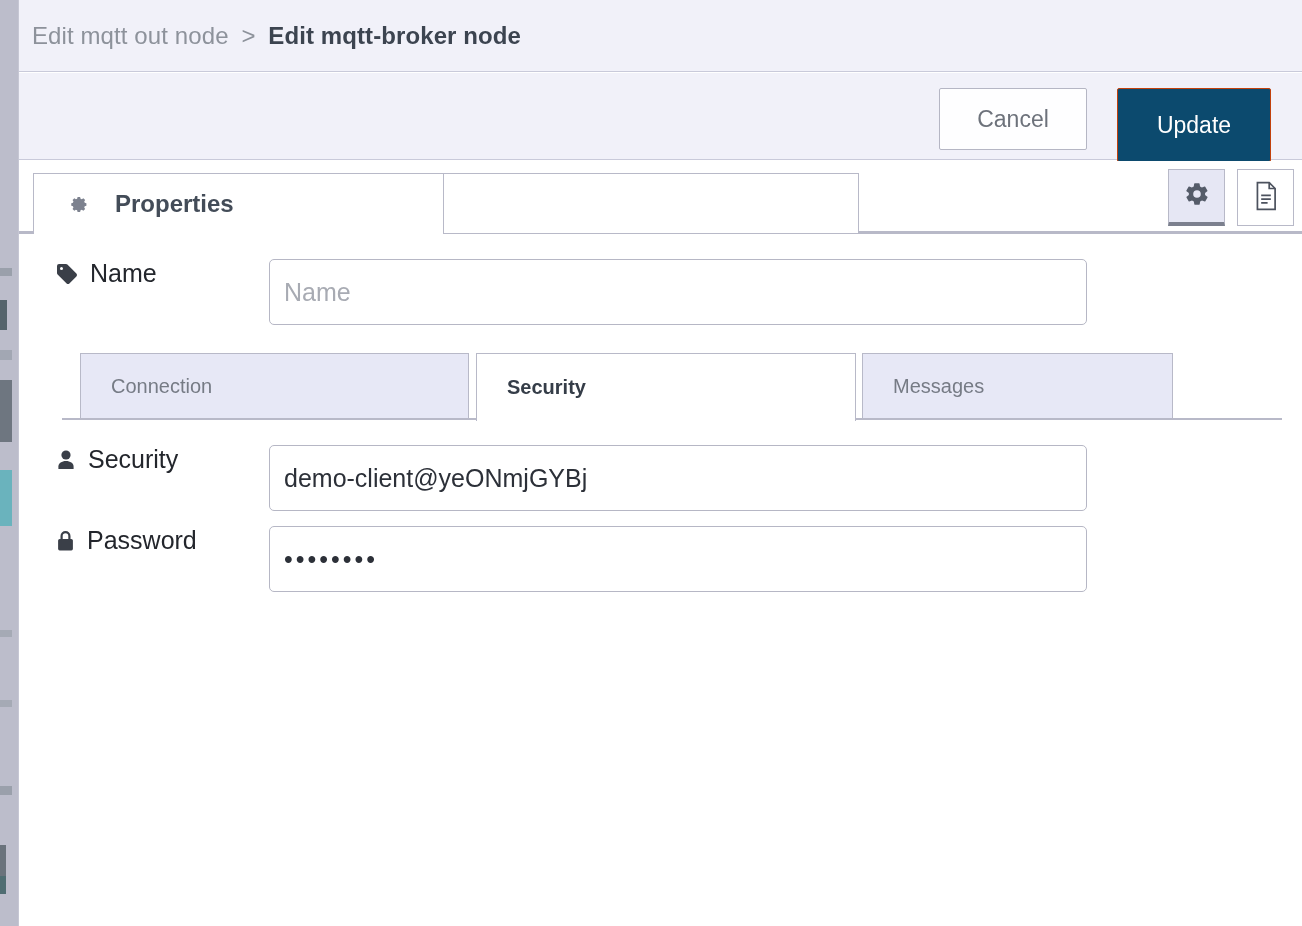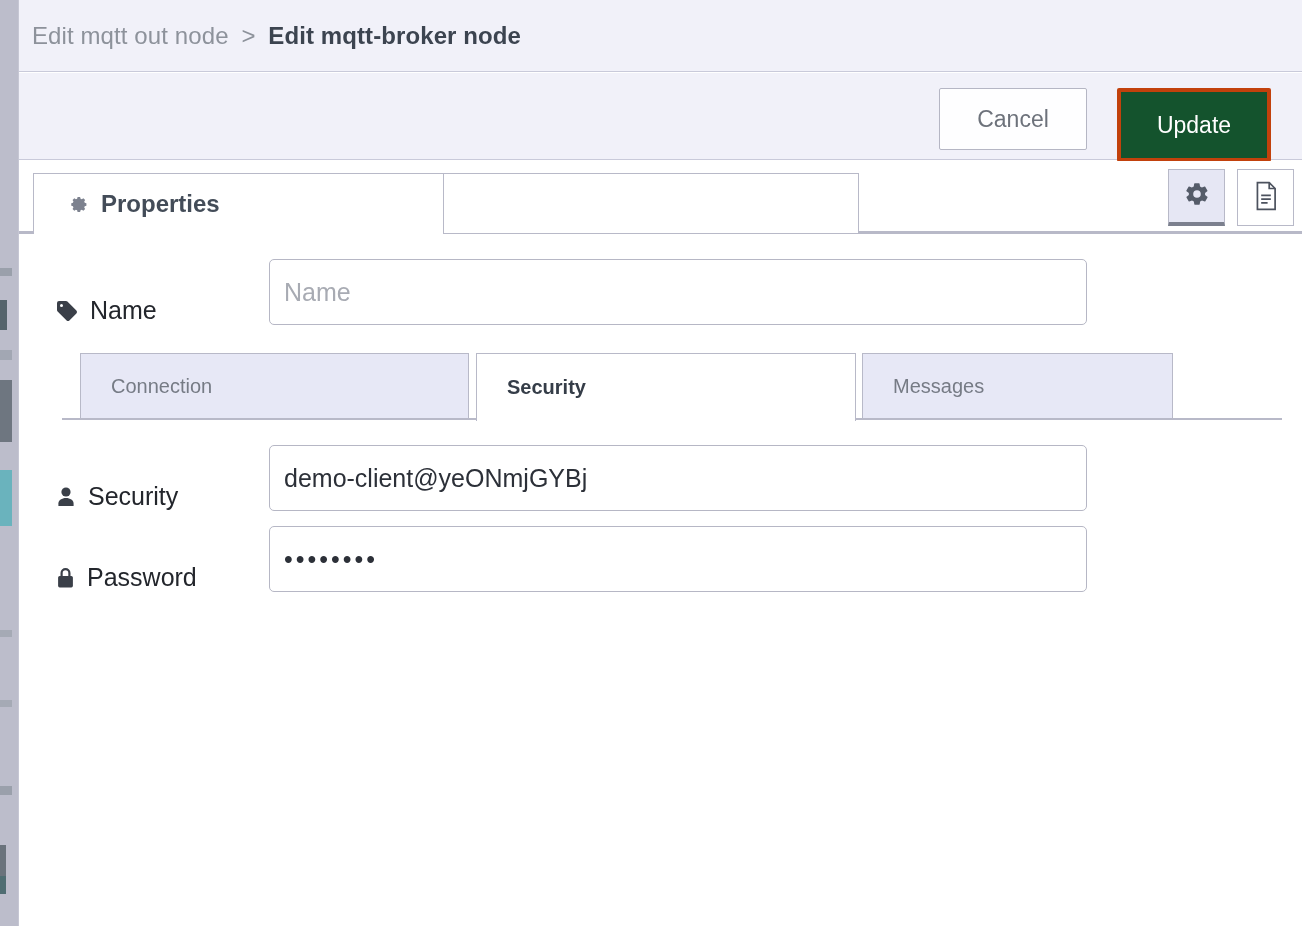--- a/index.html
+++ b/index.html
@@ -106,22 +106,22 @@
   #cancel-button {
     left: 920px; top: 15px;
     width: 148px; height: 62px;
     background: #fefeff;
     border: 1px solid #b5b6c4;
     color: #6d727b;
   }
   #update-button {
     left: 1098px; top: 15px;
     width: 154px; height: 74px;
-    background: #14532d;
-    border: 4px solid #c2410c;
+    background: #0c4a6e;
+    border: 1px solid #c2410c;
     color: #ffffff;
   }
 
   
   #tabs-row {
     position: absolute;
     left: 0; top: 161px;
     width: 1284px; height: 73px;
     background: #ffffff;
   }
@@ -134,21 +134,21 @@
   #tab-properties {
     position: absolute;
     left: 14px; top: 12px;
     width: 411px; height: 61px;
     background: #ffffff;
     border: 1px solid #b8b9c8;
     border-bottom: none;
     display: flex;
     align-items: center;
     padding-left: 32px;
-    gap: 12px;
+    gap: 26px;
     cursor: pointer;
     z-index: 3;
   }
   #tab-properties .tab-label {
     font-size: 24px;
     font-weight: bold;
     color: #434c58;
   }
   .gear-glyph { display: block; }
 
@@ -188,21 +188,21 @@
   #form-body {
     position: absolute;
     left: 0; top: 234px;
     width: 1284px; height: 692px;
     background: #ffffff;
   }
 
   .form-row {
     position: absolute;
     display: flex;
-    align-items: flex-end;
+    align-items: flex-start;
   }
   .form-label {
     display: flex;
     align-items: center;
     gap: 11px;
     font-size: 25px;
     color: #23262c;
     white-space: nowrap;
   }
   .label-icon { display: block; }

